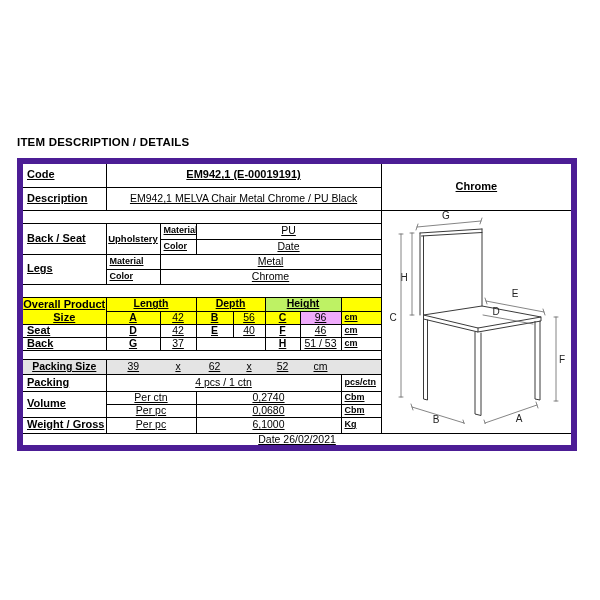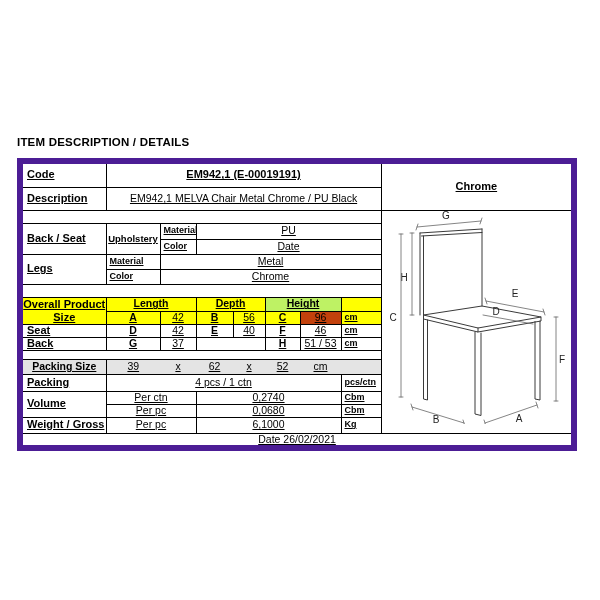--- a/index.html
+++ b/index.html
@@ -140,21 +140,21 @@
       <td colspan="2" class="bold ylw" style="background: rgb(255, 255, 0);">Depth</td>
       <td colspan="2" class="bold ylw" style="background: #bef264;">Height</td>
       <td class="ylw" style="background: rgb(255, 255, 0);"></td>
     </tr>
     <tr style="height:13px">
       <td class="bold ylw" style="background: rgb(255, 255, 0);">A</td>
       <td class="val ylw" style="background: rgb(255, 255, 0);">42</td>
       <td class="bold ylw" style="background: rgb(255, 255, 0);">B</td>
       <td class="val ylw" style="background: rgb(255, 255, 0);">56</td>
       <td class="bold ylw" style="background: rgb(255, 255, 0);">C</td>
-      <td class="val ylw" style="background: #c2410c;">96</td>
+      <td class="val ylw" style="background: #f0abfc;">96</td>
       <td class="sm ylw" style="background: rgb(255, 255, 0);">cm</td>
     </tr>
 
     <tr style="height:13px">
       <td class="lbl">Seat</td>
       <td class="bold">D</td>
       <td class="val">42</td>
       <td class="bold">E</td>
       <td class="val">40</td>
       <td class="bold">F</td>

